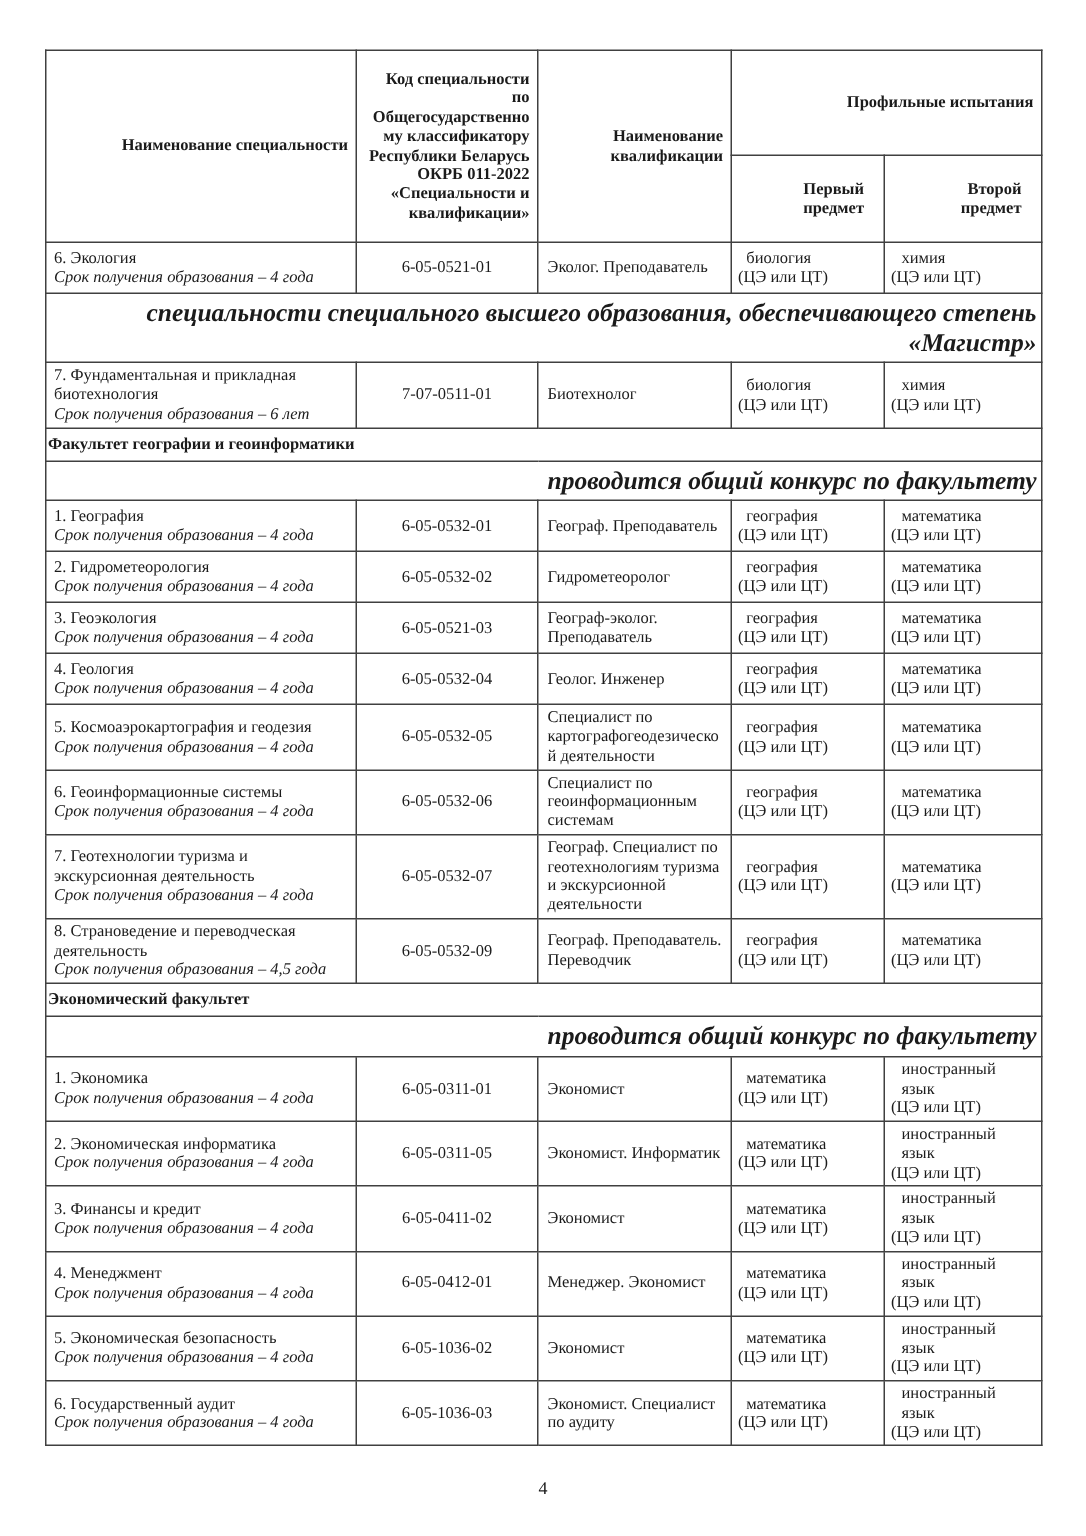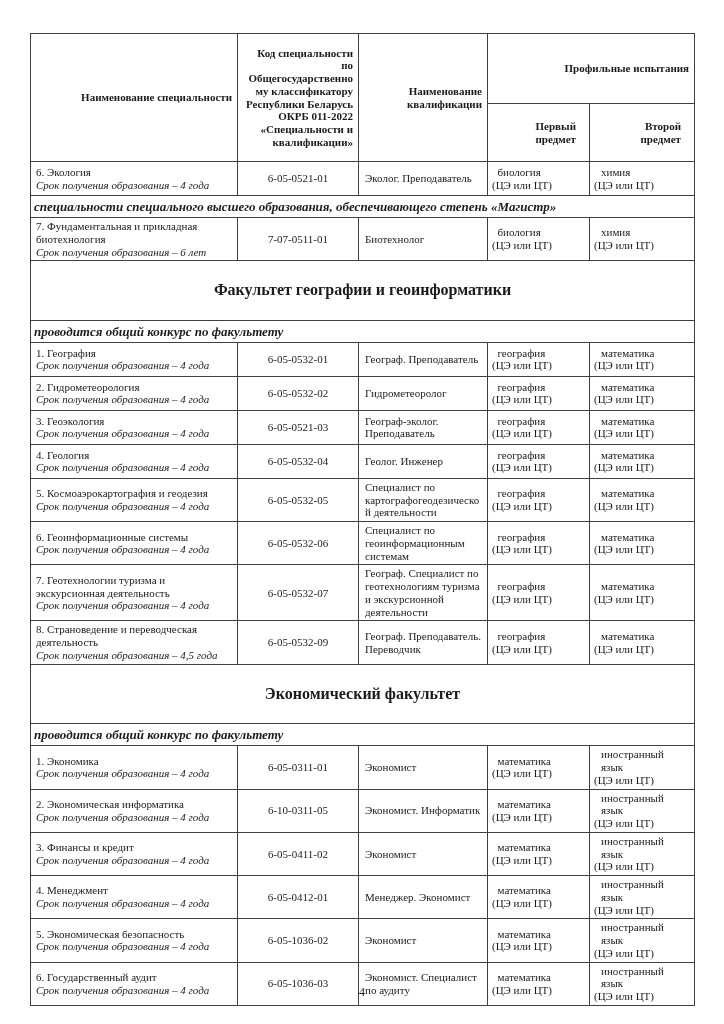--- a/index.html
+++ b/index.html
@@ -33,26 +33,26 @@
   th.h-sub { padding: 2px 13px; }
   td.c-spec { text-align: left; height: 34px; padding: 2px 5px; }
   .spec-name { }
   .spec-term { font-style: italic; }
   td.c-code { text-align: center; }
   td.c-qual { text-align: left; }
   td.c-subj { text-align: left; padding: 2px 4px; }
   .subj { max-width: 82px; margin: 0 auto; }
   .subj-note { }
   td.section {
-    font-weight: bold; text-align: center;
-    font-size: 16px; height: 22px; padding: 20px;
+    font-weight: bold; text-align: left;
+    font-size: 11px; height: 22px; padding: 1px;
   }
   td.section-italic {
-    font-weight: bold; font-style: italic; text-align: left;
-    font-size: 13px; height: 20px; padding: 3px;
+    font-weight: bold; font-style: italic; text-align: right;
+    font-size: 17px; height: 20px; padding: 3px;
   }
   .page-number {
     position: absolute; left: 0; right: 0; bottom: 24px;
     text-align: center; font-size: 12px;
   }
 </style>
 </head>
 <body>
 
 <div class="page">
@@ -267,21 +267,21 @@
           <td class="c-subj">
             <div class="subj">иностранный язык</div>
             <div class="subj-note">(ЦЭ или ЦТ)</div>
           </td>
         </tr>
         <tr>
           <td class="c-spec">
             <div class="spec-name">2. Экономическая информатика</div>
             <div class="spec-term">Срок получения образования – 4 года</div>
           </td>
-          <td class="c-code">6-10-0311-05</td>
+          <td class="c-code">6-05-0311-05</td>
           <td class="c-qual">Экономист. Информатик</td>
           <td class="c-subj">
             <div class="subj">математика</div>
             <div class="subj-note">(ЦЭ или ЦТ)</div>
           </td>
           <td class="c-subj">
             <div class="subj">иностранный язык</div>
             <div class="subj-note">(ЦЭ или ЦТ)</div>
           </td>
         </tr>

